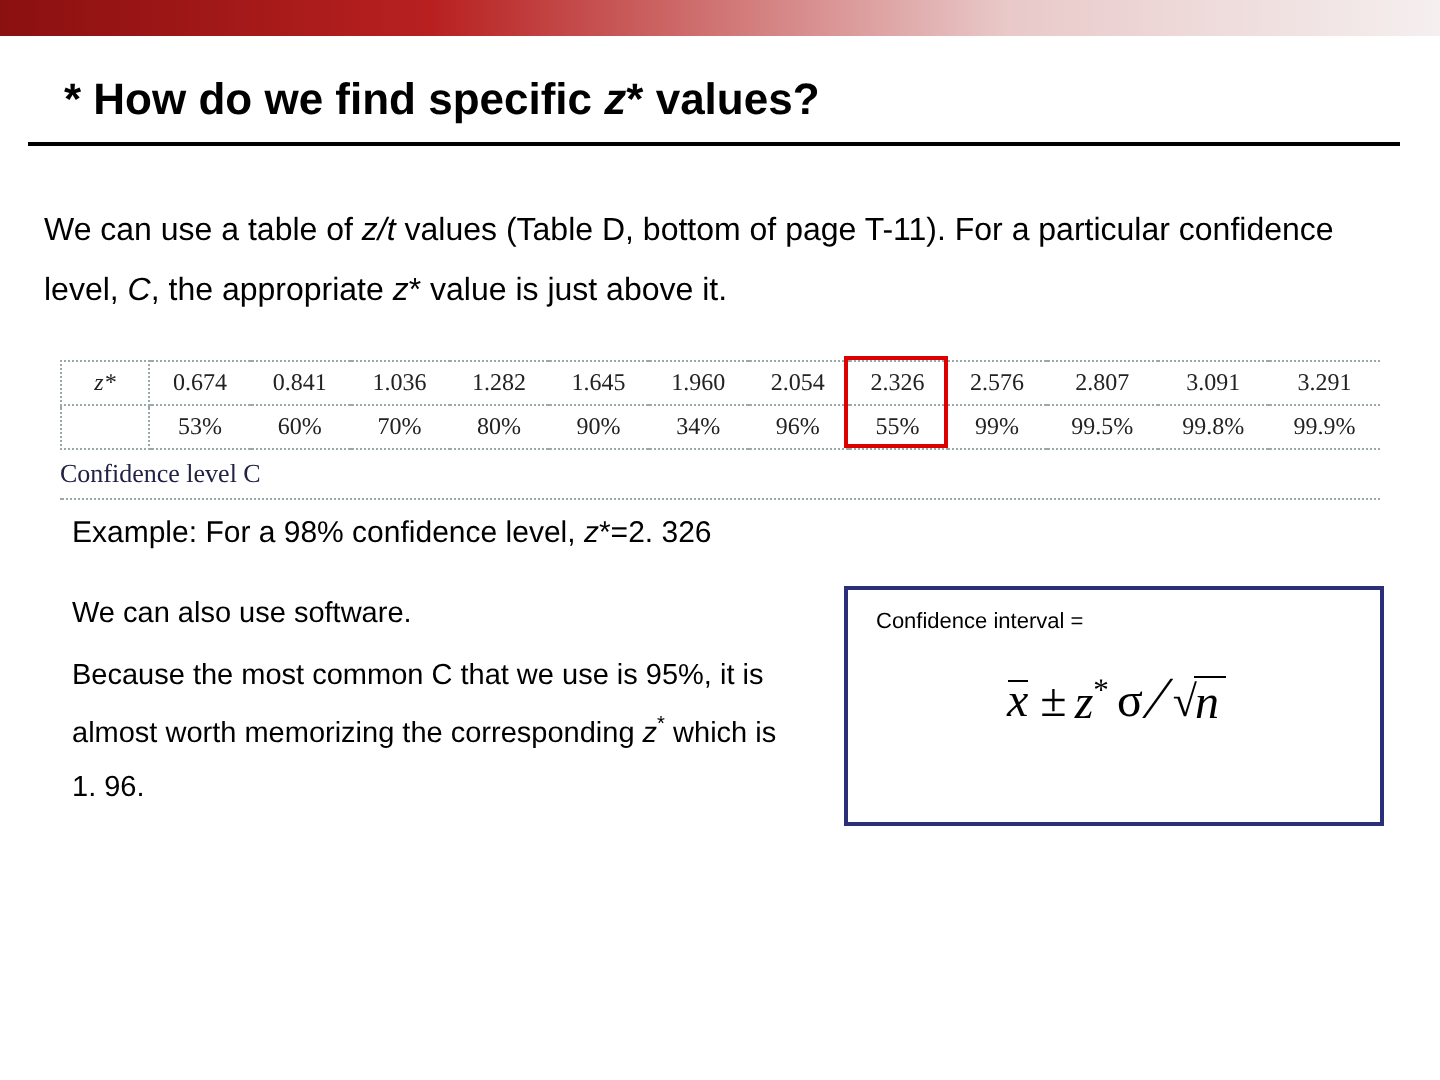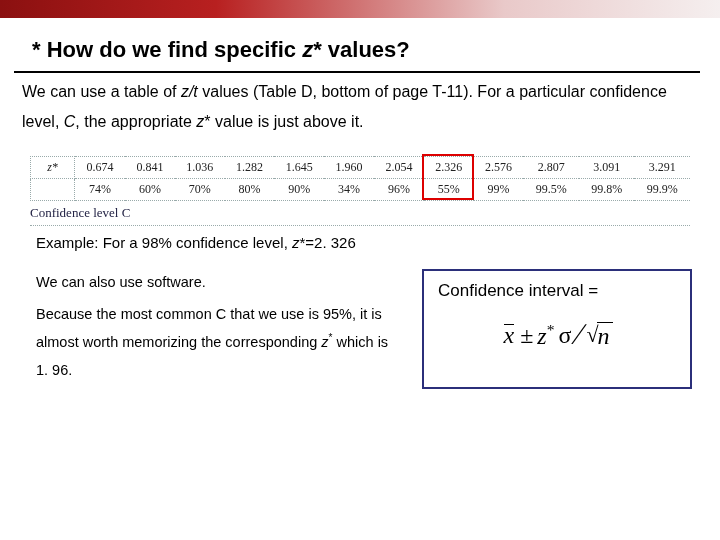--- a/index.html
+++ b/index.html
@@ -15,21 +15,21 @@
   }
   .heading {
     padding: 19px 18px 8px 18px;
     font-size: 22px; font-weight: bold;
     border-bottom: 2px solid #000;
     margin: 0 20px 0 14px;
   }
   .heading .zstar { font-style: italic; }
   .para {
     font-size: 16px;
-    padding: 4px 24px 0 22px;
+    padding: 28px 24px 0 22px;
     line-height: 1.9;
   }
   .ital { font-style: italic; }
   .table-wrap {
     margin: 18px 30px 8px 30px;
     position: relative;
   }
   table.zt {
     width: 100%;
     border-collapse: collapse;
@@ -61,37 +61,37 @@
   }
   .conf-caption::after { content: ""; display: block; border-bottom: 1px dotted #9aa; margin-top: 4px; }
   .example {
     font-size: 15px;
     margin: 2px 0 18px 36px;
   }
   .bottom {
     display: flex;
     gap: 20px;
     margin: 10px 28px 0 36px;
-    align-items: center;
+    align-items: flex-end;
   }
   .left-block {
     flex: 1;
     font-size: 14.5px;
     line-height: 1.9;
   }
   .left-block p { margin-bottom: 4px; }
   .sup { vertical-align: super; font-size: 0.7em; }
   .right-block {
     flex: 0 0 270px;
     border: 2px solid #2b2f7a;
     padding: 10px 14px 16px 14px;
     min-height: 120px;
   }
   .ci-label {
-    font-size: 17px;
+    font-size: 11px;
     font-family: Arial, Helvetica, sans-serif;
     margin-bottom: 12px;
   }
   .formula {
     font-family: "Times New Roman", serif;
     font-size: 24px;
     font-style: italic;
     text-align: center;
     padding-top: 6px;
     display: flex;
@@ -136,21 +136,21 @@
       <td>1.960</td>
       <td>2.054</td>
       <td id="hz">2.326</td>
       <td>2.576</td>
       <td>2.807</td>
       <td>3.091</td>
       <td>3.291</td>
     </tr>
     <tr>
       <td class="label"></td>
-      <td>74%</td>
+      <td>53%</td>
       <td>60%</td>
       <td>70%</td>
       <td>80%</td>
       <td>90%</td>
       <td>34%</td>
       <td>96%</td>
       <td id="hc">55%</td>
       <td>99%</td>
       <td>99.5%</td>
       <td>99.8%</td>

